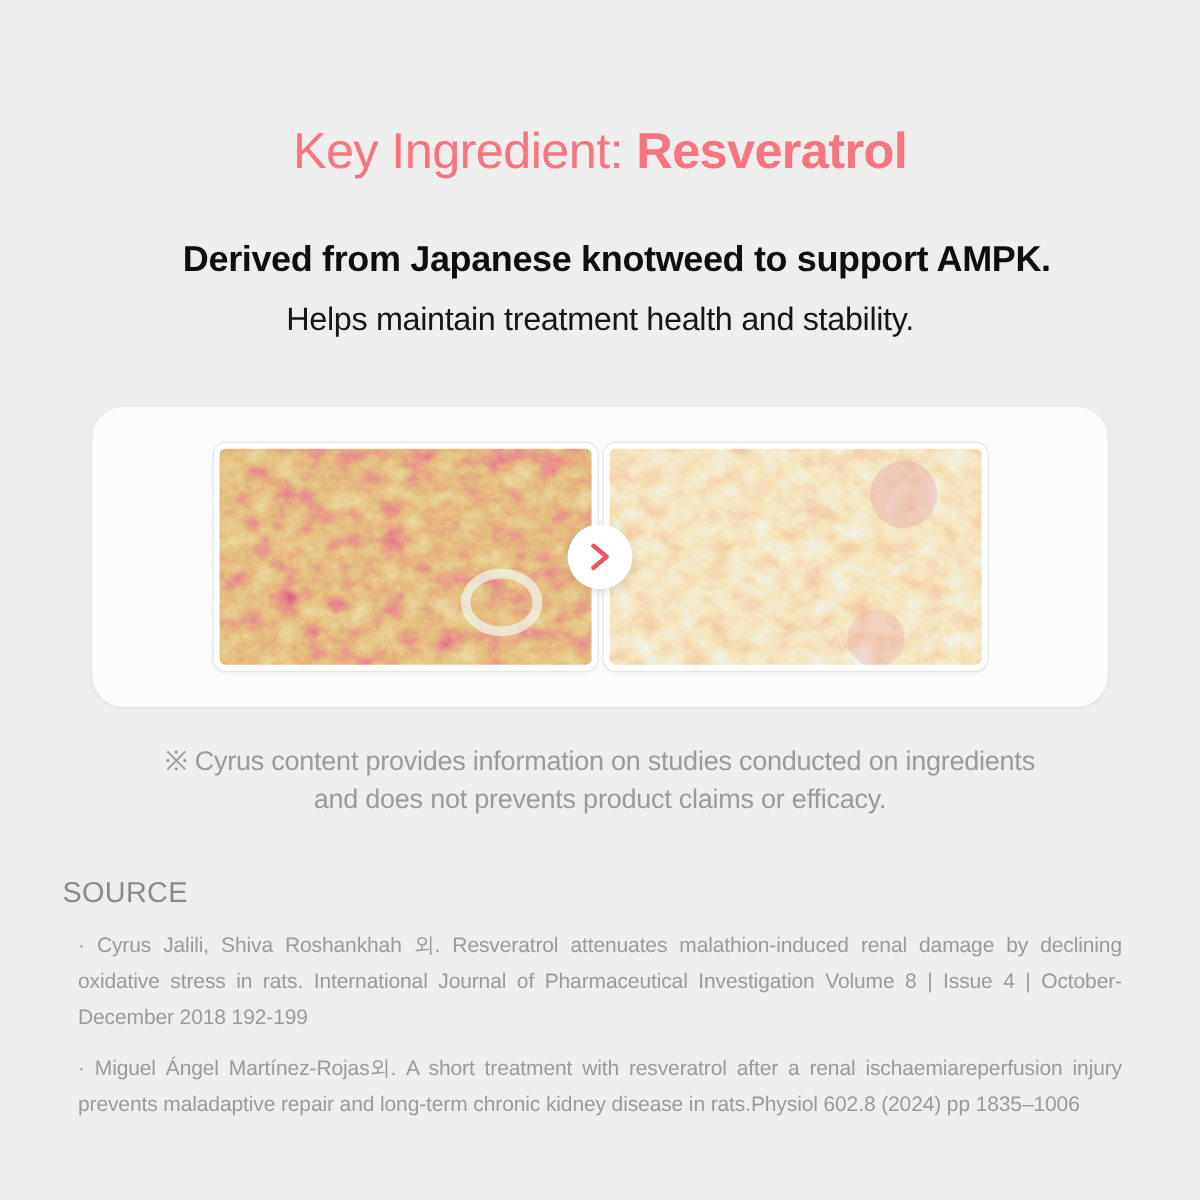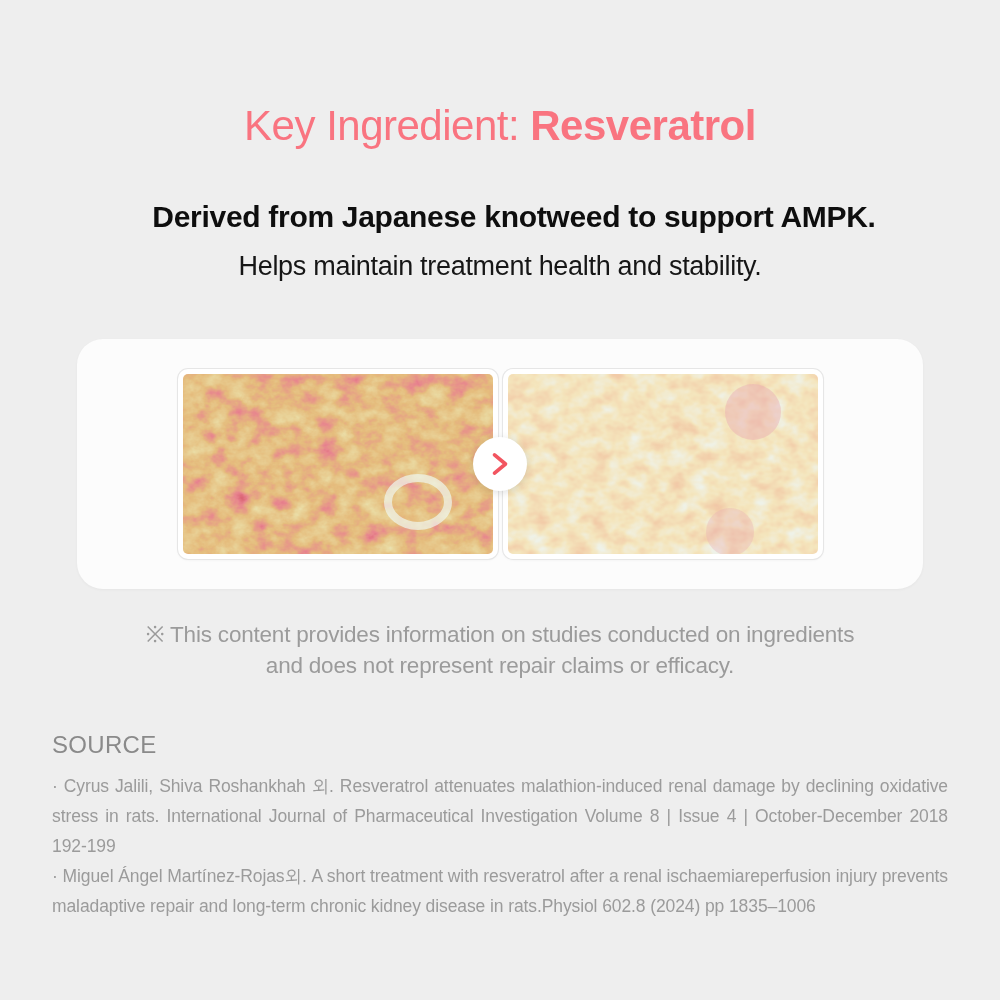--- a/index.html
+++ b/index.html
@@ -67,21 +67,21 @@
 
   .source { margin: 50px 52px 0; color: #9C9C9C; }
   .source-label {
     display: inline-block;
     font-size: 24px; color: #8A8A8A;
     text-underline-offset: 5px;
     letter-spacing: 0.3px;
   }
   .citations { margin-top: 12px; }
   .citation {
-    margin: 0;
+    margin: 13px;
     font-size: 17.5px; line-height: 30px;
     text-align: justify; letter-spacing: -0.1px;
     color: #9B9B9B;
   }
 </style>
 </head>
 <body>
 
 <div class="page">
 
@@ -135,22 +135,22 @@
       <div class="arrow-circle">
         <svg class="chev" viewBox="0 0 24 28" xmlns="http://www.w3.org/2000/svg">
           <path d="M6 4 L18 14 L6 24" fill="none" stroke="#F25560" stroke-width="4" stroke-linecap="round" stroke-linejoin="round"></path>
         </svg>
       </div>
 
     </div>
   </div>
 
   <div class="disclaimer">
-    <div>※ This content provides information on studies conducted on ingredients</div>
-    <div>and does not represent repair claims or efficacy.</div>
+    <div>※ Cyrus content provides information on studies conducted on ingredients</div>
+    <div>and does not prevents product claims or efficacy.</div>
   </div>
 
   <div class="source">
     <div class="source-label">SOURCE</div>
     <div class="citations">
       <p class="citation">· Cyrus Jalili, Shiva Roshankhah 외.  Resveratrol attenuates malathion-induced renal damage by declining oxidative stress in rats. International Journal of Pharmaceutical Investigation Volume 8 | Issue 4 | October-December 2018 192-199</p>
       <p class="citation">· Miguel Ángel Martínez-Rojas외. A short treatment with resveratrol after a renal ischaemiareperfusion injury prevents maladaptive repair and long-term chronic kidney disease in rats.Physiol 602.8 (2024) pp 1835–1006</p>
     </div>
   </div>
 

